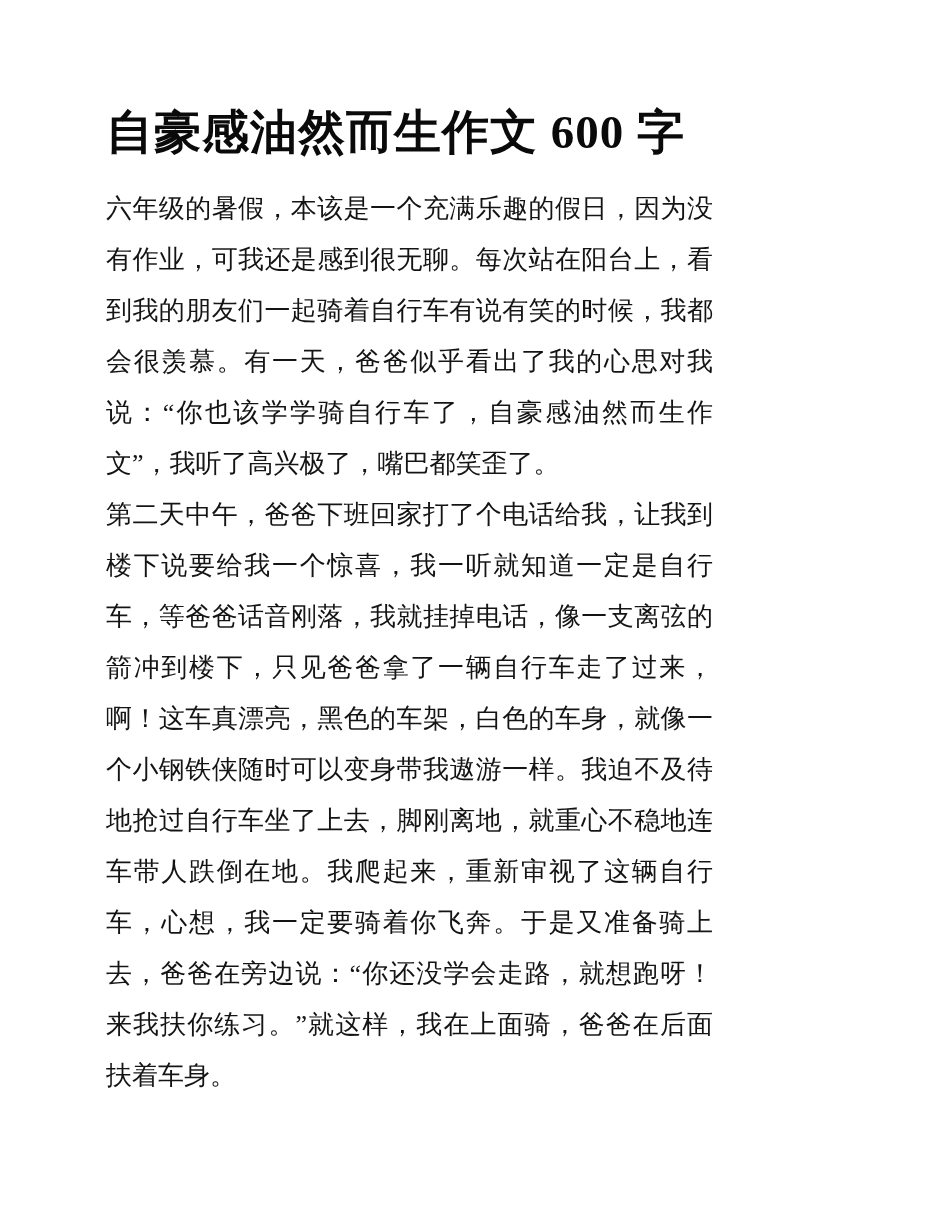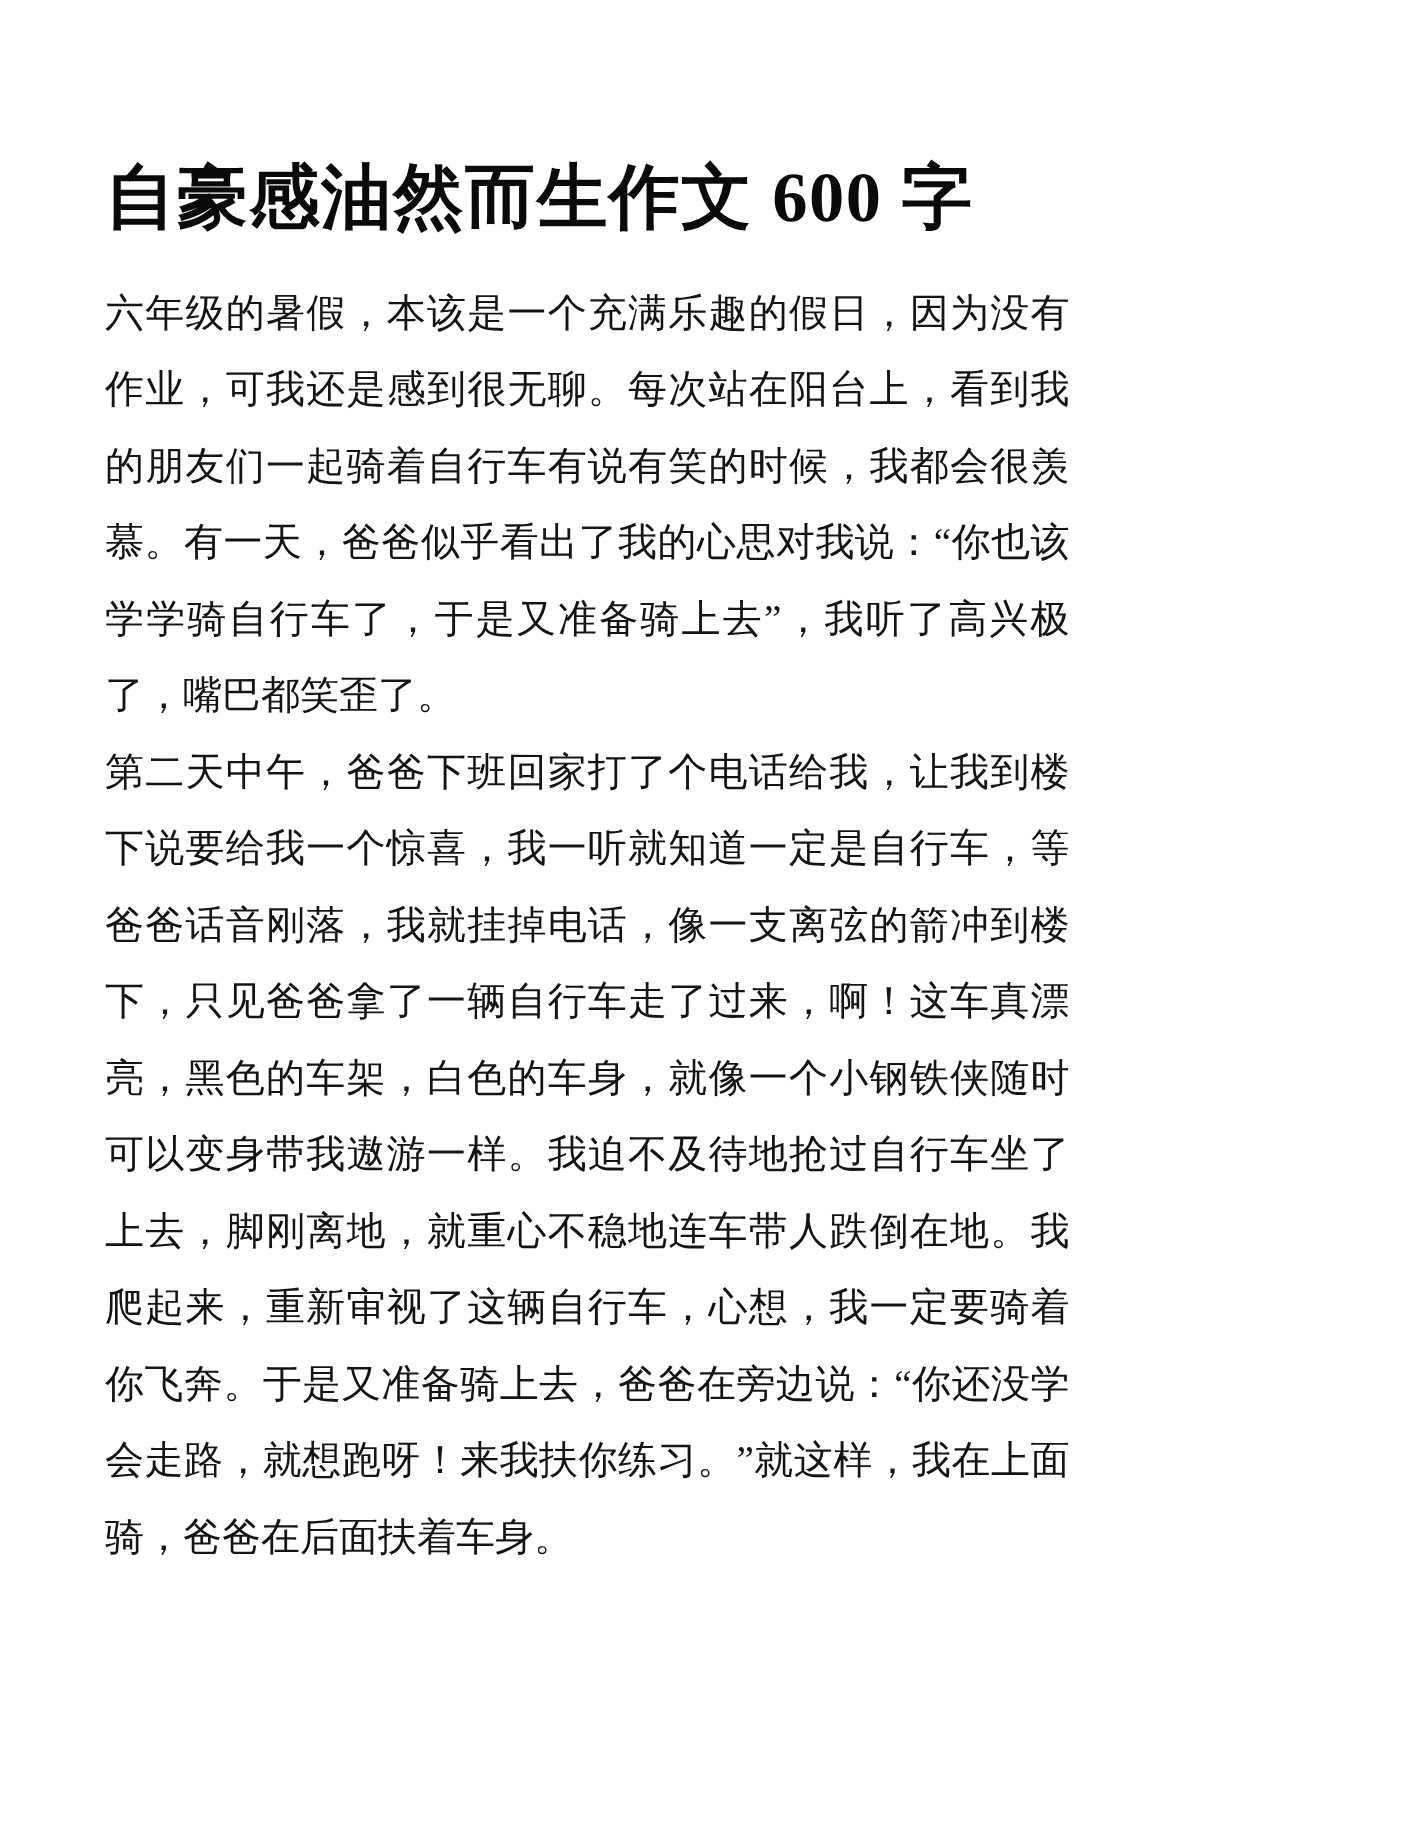--- a/index.html
+++ b/index.html
@@ -11,21 +11,21 @@
     width: 950px;
     height: 1229px;
     overflow: hidden;
     font-family: "Liberation Serif", "DejaVu Serif", serif;
   }
   .document-page {
     box-sizing: border-box;
     width: 848px;
     height: 1229px;
     background: #ffffff;
-    padding: 0 135px 0 70px;
+    padding: 0 135px 0 106px;
   }
   .page-title {
     margin: 0;
     padding-top: 102px;
     font-weight: bold;
     font-size: 47px;
     line-height: 60px;
     letter-spacing: 1px;
     color: #0a0a0a;
     font-family: "Liberation Serif", "DejaVu Serif", serif;
@@ -45,16 +45,16 @@
     color: #141414;
     font-family: "Liberation Serif", "DejaVu Serif", serif;
   }
 </style>
 </head>
 <body>
 
 <div class="document-page">
   <h1 class="page-title">自豪感油然而生作文 600 字</h1>
   <div class="essay-body">
-    <p>六年级的暑假，本该是一个充满乐趣的假日，因为没有作业，可我还是感到很无聊。每次站在阳台上，看到我的朋友们一起骑着自行车有说有笑的时候，我都会很羡慕。有一天，爸爸似乎看出了我的心思对我说：“你也该学学骑自行车了，于是又准备骑上去”，我听了高兴极了，嘴巴都笑歪了。</p>
+    <p>六年级的暑假，本该是一个充满乐趣的假日，因为没有作业，可我还是感到很无聊。每次站在阳台上，看到我的朋友们一起骑着自行车有说有笑的时候，我都会很羡慕。有一天，爸爸似乎看出了我的心思对我说：“你也该学学骑自行车了，自豪感油然而生作文”，我听了高兴极了，嘴巴都笑歪了。</p>
     <p>第二天中午，爸爸下班回家打了个电话给我，让我到楼下说要给我一个惊喜，我一听就知道一定是自行车，等爸爸话音刚落，我就挂掉电话，像一支离弦的箭冲到楼下，只见爸爸拿了一辆自行车走了过来，啊！这车真漂亮，黑色的车架，白色的车身，就像一个小钢铁侠随时可以变身带我遨游一样。我迫不及待地抢过自行车坐了上去，脚刚离地，就重心不稳地连车带人跌倒在地。我爬起来，重新审视了这辆自行车，心想，我一定要骑着你飞奔。于是又准备骑上去，爸爸在旁边说：“你还没学会走路，就想跑呀！来我扶你练习。”就这样，我在上面骑，爸爸在后面扶着车身。</p>
   </div>
 </div>
 
 </body></html>

